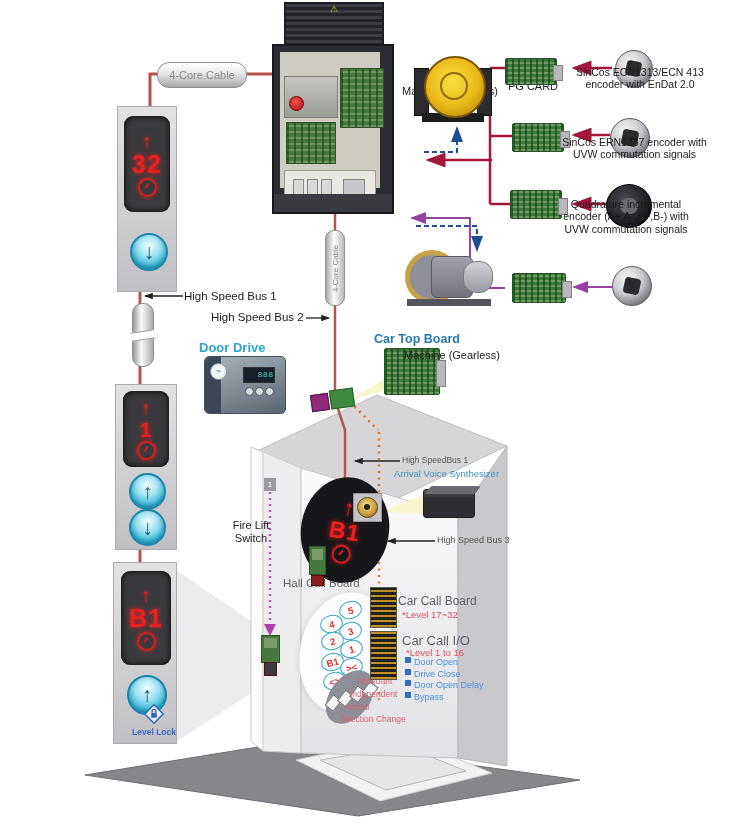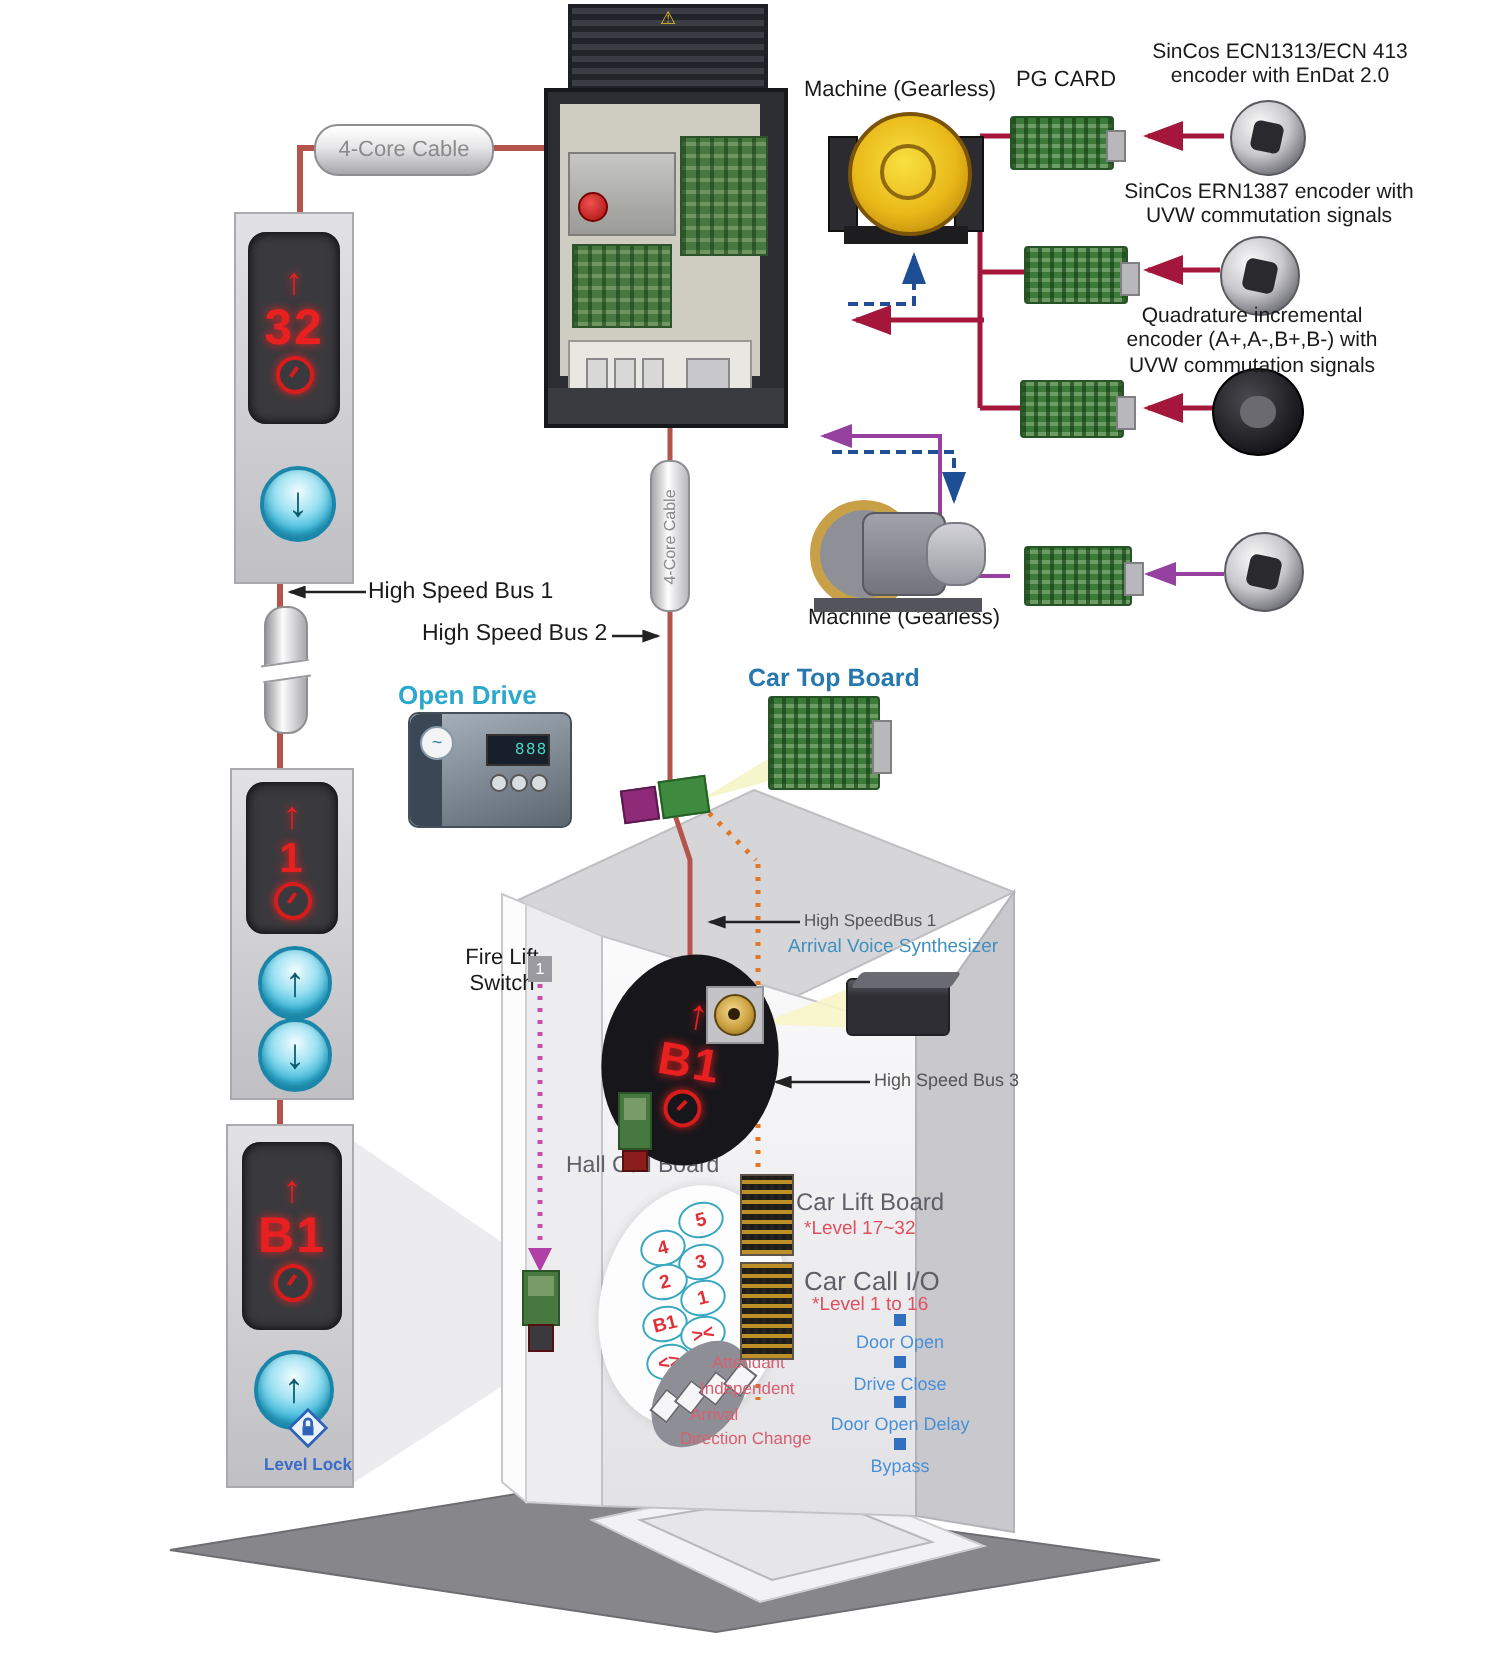--- a/index.html
+++ b/index.html
@@ -1,20 +1,20 @@
 <!DOCTYPE html>
 <html><head>
 <meta charset="utf-8">
 <style>
   html,body{margin:0;padding:0;background:#fff;}
   #stage{position:relative;width:750px;height:828px;background:#fff;overflow:hidden;
          font-family:"Liberation Sans",sans-serif;}
   .abs{position:absolute;}
   .lbl{position:absolute;color:#1a1a1a;line-height:1.18;font-size:10.5px;}
-  .c{text-align:center;}
+  .c{text-align:center;margin-top:46px;}
   
   .cabinet{left:272px;top:2px;width:122px;height:212px;}
   .cab-vent{position:absolute;left:12px;right:10px;top:0;height:42px;background:
      repeating-linear-gradient(180deg,#3a3d44 0 3px,#22242a 3px 6px);border:2px solid #1d1f24;}
   .warn{position:absolute;left:50%;top:1px;transform:translateX(-50%);color:#e8c020;font-size:9px;line-height:1;}
   .cab-body{position:absolute;left:0;top:42px;right:0;bottom:0;background:#2b2d33;border:2px solid #17181c;}
   .cab-int{position:absolute;left:6px;top:6px;right:12px;bottom:24px;background:#cfccc2;}
   .metal-box{position:absolute;left:4px;top:24px;width:52px;height:40px;background:linear-gradient(180deg,#c6c6c2,#9a9a96);border:1px solid #7e7e7a;}
   .estop{position:absolute;left:4px;bottom:6px;width:13px;height:13px;border-radius:50%;background:radial-gradient(circle at 40% 35%,#f05050,#a81010);border:1px solid #700;}
   .pcb{background:#47783f;border:1px solid #2c5428;background-image:repeating-linear-gradient(90deg,rgba(20,60,20,.55) 0 2px,transparent 2px 7px),repeating-linear-gradient(0deg,rgba(230,240,200,.25) 0 2px,transparent 2px 6px);}
@@ -74,21 +74,21 @@
   .speaker:after{content:"";position:absolute;left:6px;top:6px;width:6px;height:6px;border-radius:50%;background:#2c2008;}
   
   .oval-disp{left:301px;top:477px;width:88px;height:106px;border-radius:50%;background:#17171b;transform:rotate(10deg);display:flex;flex-direction:column;align-items:center;justify-content:center;gap:2px;}
   .kp-oval{left:300px;top:592px;width:92px;height:122px;border-radius:50%;background:#fdfdfe;transform:rotate(12deg);box-shadow:0 0 6px rgba(0,0,0,.12);}
   .kbtn{position:absolute;width:21px;height:16px;border-radius:50%;border:1.5px solid #38a8c0;background:#fff;color:#e03038;font-size:9.5px;font-weight:bold;display:flex;align-items:center;justify-content:center;transform:rotate(-14deg);}
   .sw-oval{left:330px;top:667px;width:40px;height:60px;border-radius:50%;background:#8e8e96;transform:rotate(38deg);}
   .sw-oval b{position:absolute;width:9px;height:12px;background:#f6f6f8;border:1px solid #6a6a70;}
   .sw-lbls{left:340px;top:675px;width:110px;}
   .sw-lbls div{font-size:8.5px;color:#d86070;line-height:1.5;}
   .io-list{left:405px;top:657px;width:90px;}
-  .io-item{display:flex;align-items:center;gap:3px;font-size:9px;color:#4a90d8;line-height:1.3;flex-direction:column;}
+  .io-item{display:flex;gap:3px;font-size:9px;color:#4a90d8;line-height:1.3;}
   .io-item .sq{width:6px;height:6px;background:#3070c0;display:inline-block;}
   .fire-marker{left:264px;top:478px;width:12px;height:13px;background:#9a9aa0;color:#fff;font-size:8px;text-align:center;line-height:13px;}
 </style>
 </head>
 <body>
 
 <div id="stage">
 
   <svg class="abs" style="left:0;top:0" width="750" height="828">
     <defs>
@@ -239,21 +239,21 @@
           <path d="M12 2 L22 12 L12 22 L2 12 Z" fill="#eaf2fc" stroke="#2f63b8" stroke-width="1.5"></path>
           <rect x="9" y="11" width="6" height="5" fill="#2f63b8"></rect>
           <path d="M10 11 v-2 a2 2 0 0 1 4 0 v2" stroke="#2f63b8" fill="none" stroke-width="1.5"></path>
         </svg>
       <div>Level Lock</div>
     </div>
   </div>
 
   <div class="lbl" style="left:184px;top:290px;font-size:11.5px">High Speed Bus 1</div>
   <div class="lbl" style="left:211px;top:311px;font-size:11.5px">High Speed Bus 2</div>
-  <div class="lbl" style="left:199px;top:340px;font-size:13px;font-weight:bold;color:#2ba8cc">Open Drive</div>
+  <div class="lbl" style="left:199px;top:340px;font-size:13px;font-weight:bold;color:#2ba8cc">Door Drive</div>
   <div class="lbl" style="left:374px;top:332px;font-size:12.5px;font-weight:bold;color:#2878b0">Car Top Board</div>
   <div class="lbl c" style="left:222px;top:473px;width:58px;font-size:11px">
     <div>Fire Lift</div>
     <div>Switch</div>
   </div>
   <div class="abs fire-marker">1</div>
   <div class="lbl" style="left:402px;top:455px;font-size:8.5px;color:#555">High SpeedBus 1</div>
   <div class="lbl" style="left:394px;top:468px;font-size:9.5px;color:#4090c0">Arrival Voice Synthesizer</div>
   <div class="lbl" style="left:437px;top:535px;font-size:9px;color:#555">High Speed Bus 3</div>
   <div class="lbl" style="left:283px;top:577px;font-size:11.5px;color:#5f5f68">Hall Call Board</div>
@@ -322,21 +322,21 @@
   </div>
   <div class="abs sw-lbls">
     <div style="padding-left:16px">Attendant</div>
     <div style="padding-left:10px">Independent</div>
     <div style="padding-left:5px">Arrival</div>
     <div>Direction Change</div>
   </div>
 
   <div class="pin-board" style="left:370px;top:587px;width:25px;height:39px;"></div>
   <div class="pin-board" style="left:370px;top:631px;width:25px;height:47px;"></div>
-  <div class="lbl" style="left:398px;top:594px;font-size:12px;color:#5f5f68">Car Lift Board</div>
+  <div class="lbl" style="left:398px;top:594px;font-size:12px;color:#5f5f68">Car Call Board</div>
   <div class="lbl" style="left:402px;top:609px;font-size:9.5px;color:#e05060">*Level 17~32</div>
   <div class="lbl" style="left:402px;top:633px;font-size:13px;color:#5f5f68">Car Call I/O</div>
   <div class="lbl" style="left:406px;top:647px;font-size:9.5px;color:#e05060">*Level 1 to 16</div>
   <div class="abs io-list">
     <div class="io-item">
         <span class="sq"></span>
         <span>Door Open</span>
       </div>
     <div class="io-item">
         <span class="sq"></span>

